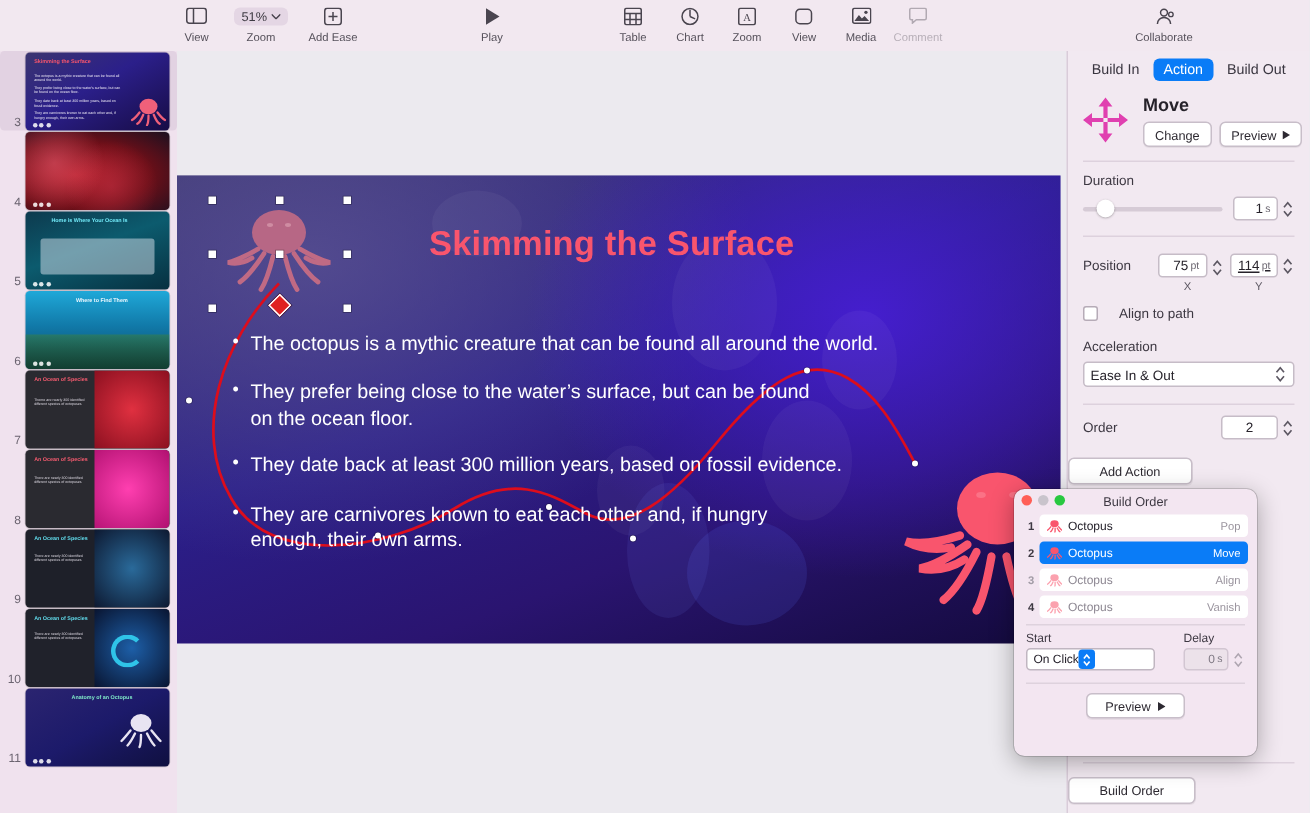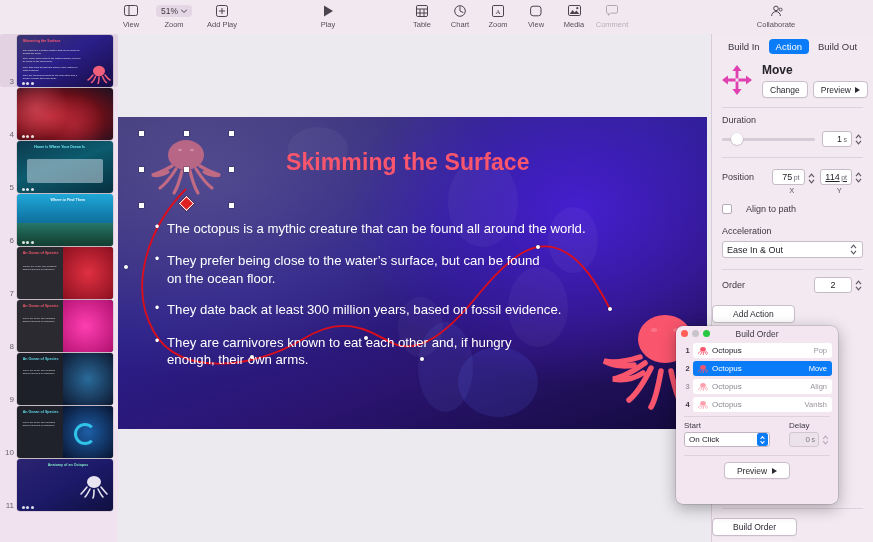--- a/index.html
+++ b/index.html
@@ -165,21 +165,21 @@
   .blist-eff { font-size: 7.5px; color: #9a949e; }
   .blist-card.sel .blist-name, .blist-card.sel .blist-eff { color: #fff; }
   .blist-row.dim .blist-num { color: #a29ca6; }
   .blist-row.dim .blist-name { color: #8d8792; }
   .dlg-hr { height: 1px; background: #ded2dd; margin: 4px 8px; }
   .dlg-ctl { display: flex; padding: 0 8px; gap: 9px; }
   .dlg-ctl .cl { font-size: 8px; color: #3d3842; margin-bottom: 2px; }
   .popup {
     background: #fff; border: .5px solid #c0b6c1; border-radius: 3px; height: 15px;
     display: flex; align-items: center; font-size: 8px; color: #24202a;
-    padding-left: 4px; justify-content: space-between; width: 86px;
+    padding-left: 4px; justify-content: flex-start; width: 86px;
   }
   .pop-arrow {
     width: 11px; height: 13px; background: #0a7cf7; border-radius: 2.5px;
     display: flex; align-items: center; justify-content: center; margin-right: 1px;
   }
   .delay-field {
     background: #ece2ea; border: .5px solid #d2c6d2; border-radius: 3px; height: 15px; width: 30px;
     display: flex; align-items: center; justify-content: flex-end; padding-right: 3px;
     font-size: 8px; color: #7e7883;
   }
@@ -216,21 +216,21 @@
       </div>
 
       <div class="tb-item wide">
         <span class="ic">
           <svg width="12" height="12" viewBox="0 0 12 12">
               <rect x=".5" y=".5" width="11" height="11" rx="1.8" fill="none" stroke="#4a454f" stroke-width="1"></rect>
               <line x1="6" y1="3" x2="6" y2="9" stroke="#4a454f" stroke-width="1"></line>
               <line x1="3" y1="6" x2="9" y2="6" stroke="#4a454f" stroke-width="1"></line>
             </svg>
         </span>
-        <span class="lb">Add Play</span>
+        <span class="lb">Add Ease</span>
       </div>
     </div>
 
     <div class="tb-group" style="margin-left:63px;">
       <div class="tb-item">
         <span class="ic">
           <svg width="11" height="12" viewBox="0 0 11 12">
               <path d="M1 0.5 L10 6 L1 11.5 Z" fill="#4a454f"></path>
             </svg>
         </span>

